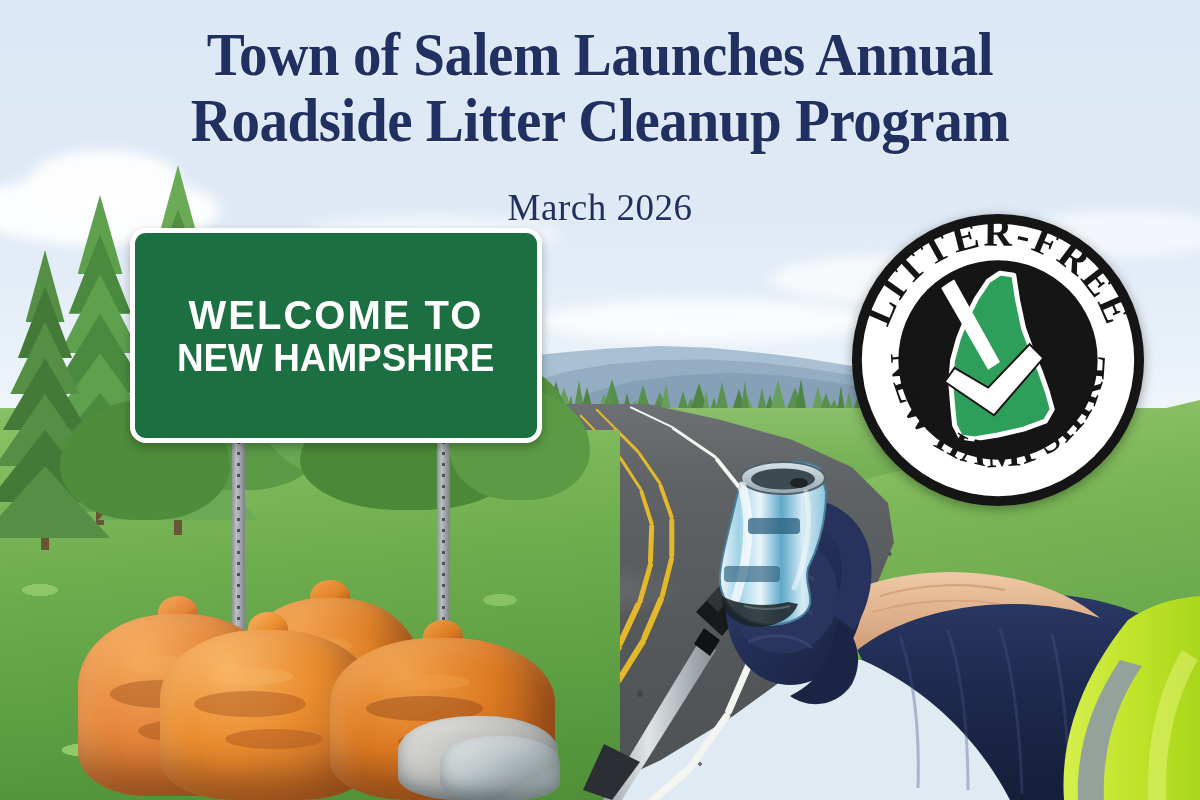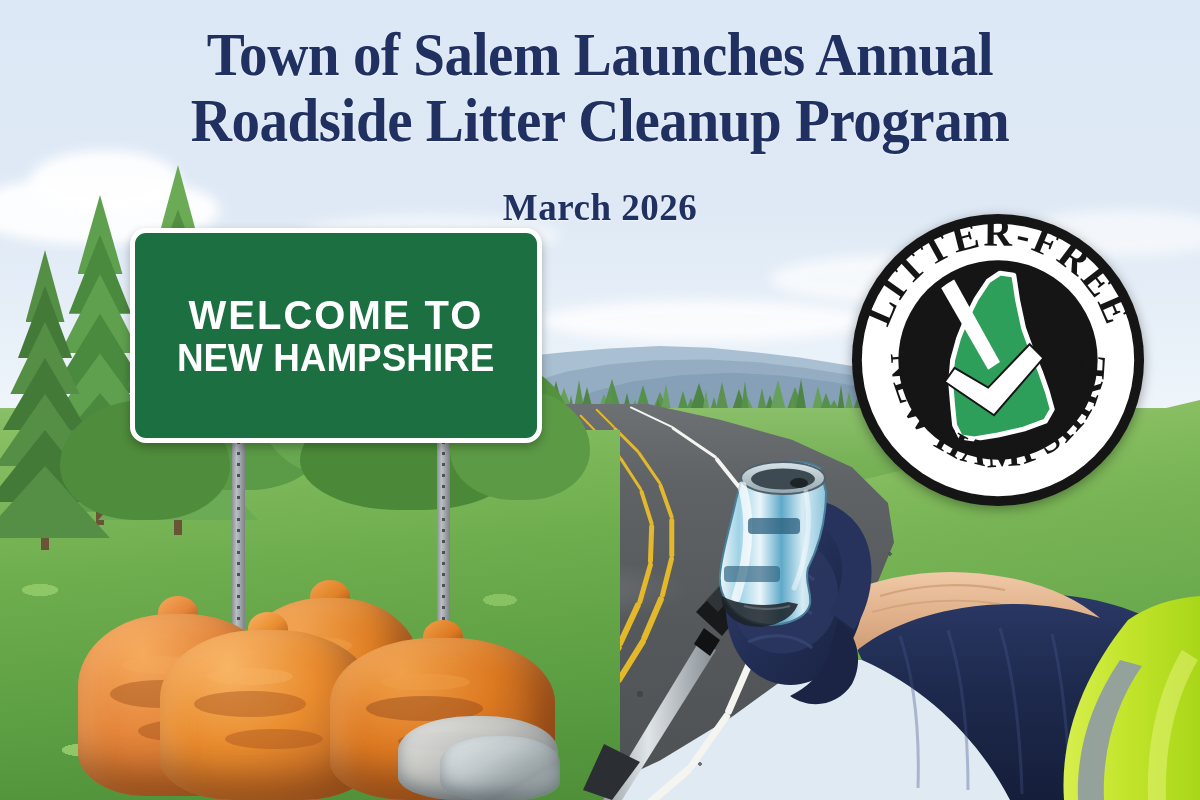--- a/index.html
+++ b/index.html
@@ -139,21 +139,21 @@
   .fg svg{position:absolute;inset:0;width:1200px;height:800px;}
 
   
   .headline{position:absolute;left:0;right:0;top:22px;text-align:center;
     color:#1f3061;font-family:"Liberation Serif",serif;font-weight:bold;
     font-size:62px;line-height:1.06;letter-spacing:-.5px;
     transform:scaleX(.92);transform-origin:50% 0;
     text-shadow:0 1px 2px rgba(255,255,255,.55);}
   .headline .l2{display:block;}
   .subhead{position:absolute;left:0;right:0;top:186px;text-align:center;
-    color:#1f3061;font-family:"Liberation Serif",serif;font-weight:bold;
+    color:#1f3061;font-family:"Liberation Serif",serif;font-weight:normal;
     font-size:37px;letter-spacing:.5px;
     text-shadow:0 1px 2px rgba(255,255,255,.55);}
 </style>
 </head>
 <body>
 
 <div class="poster">
 
   <div class="sky"></div>
   <div class="cloud c1"></div>

